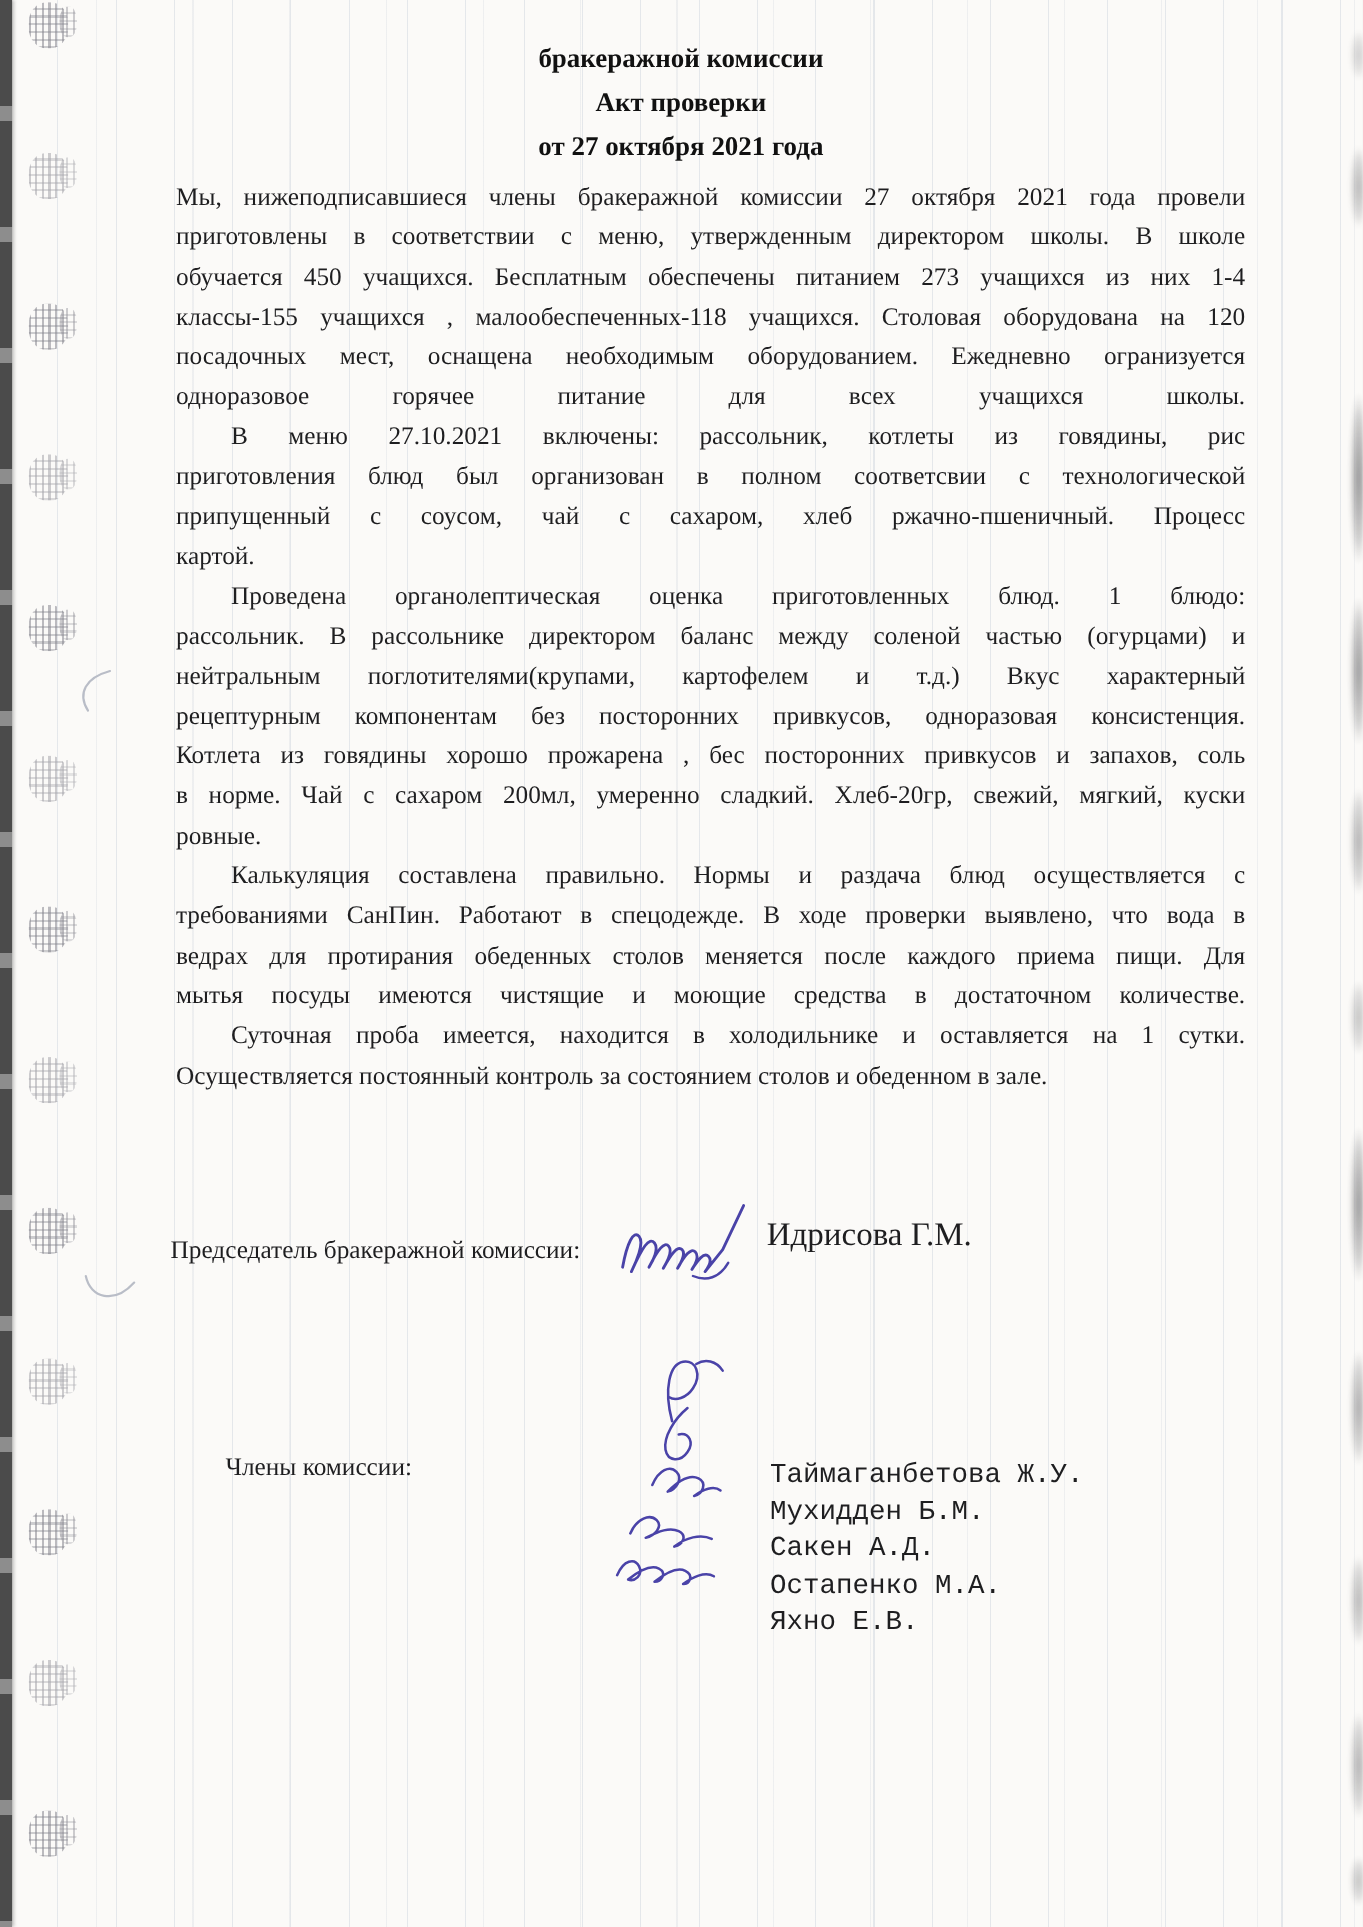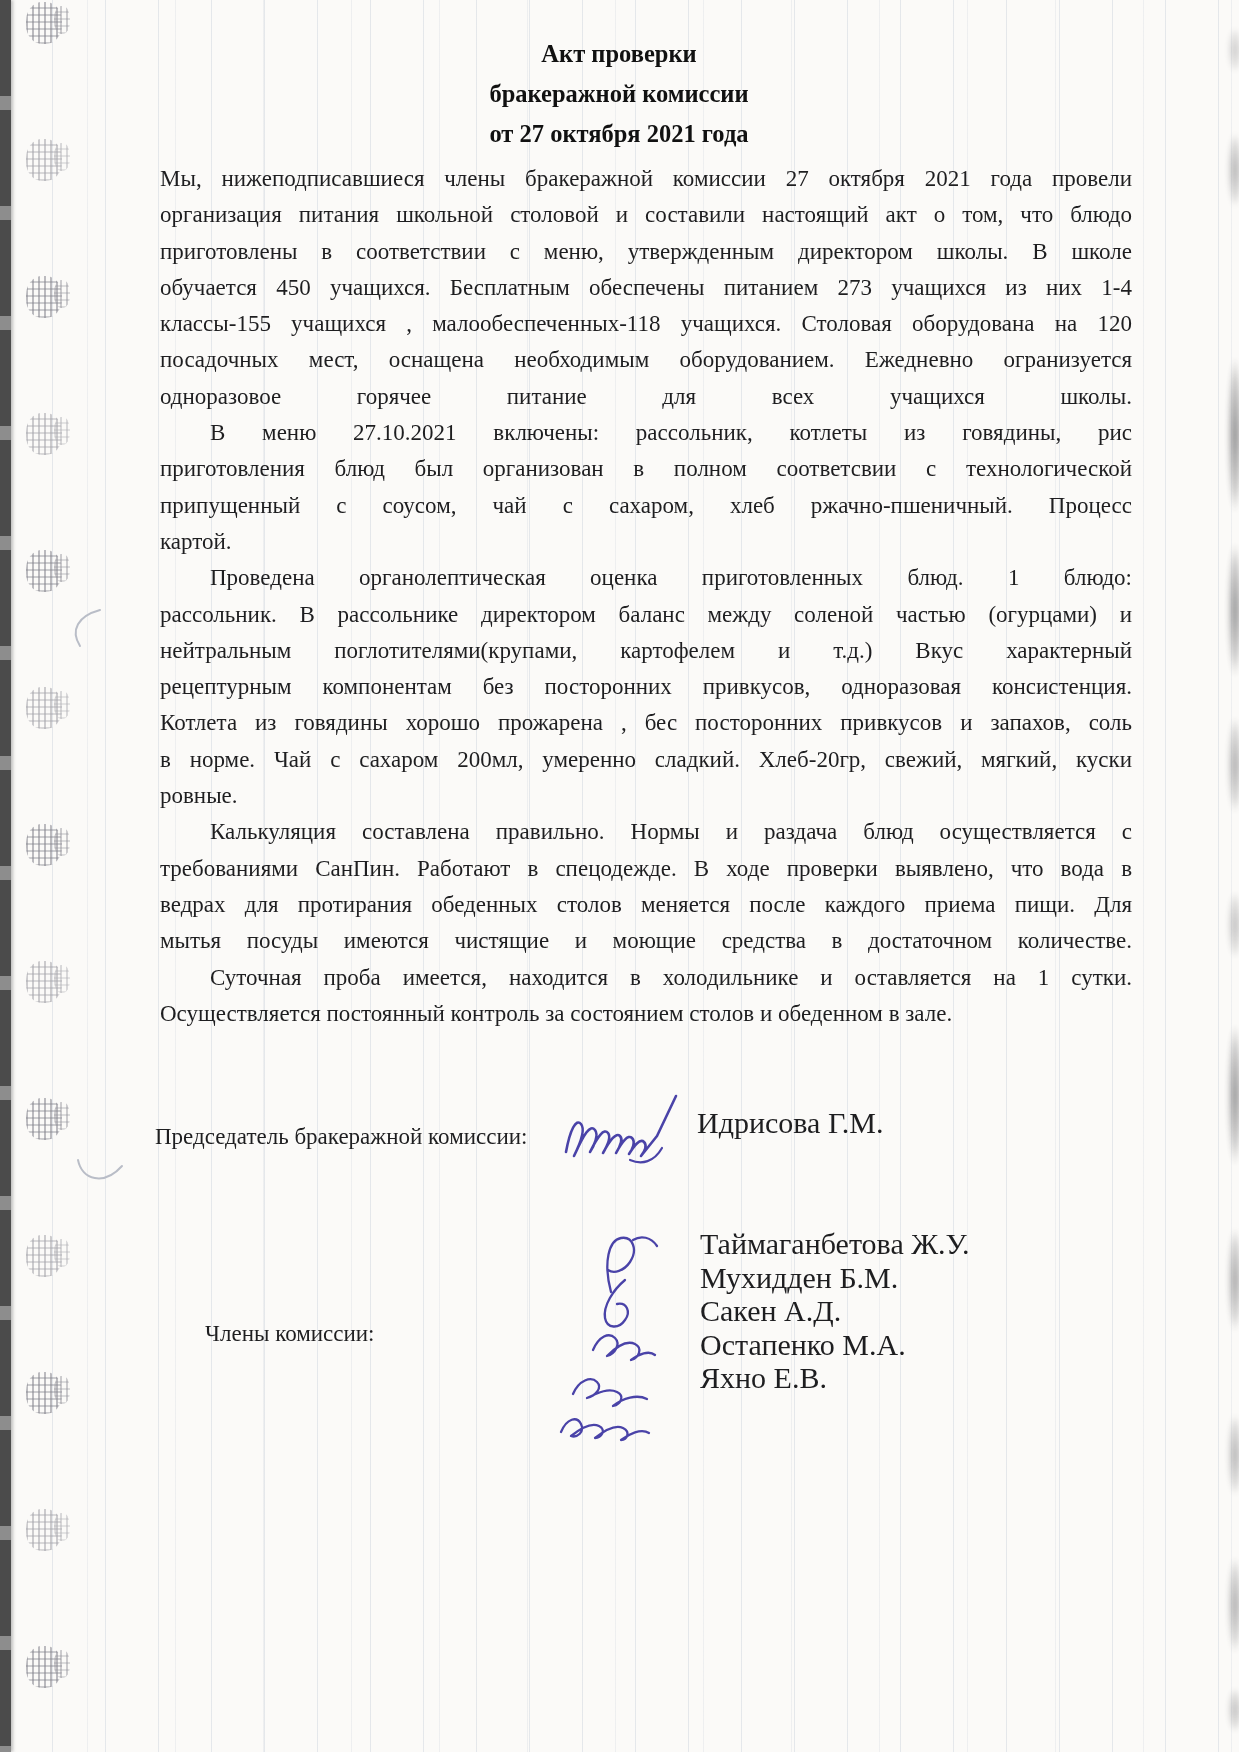--- a/index.html
+++ b/index.html
@@ -72,21 +72,21 @@
 
   
   .sig-label { position: absolute; font-size: 23px; white-space: nowrap; }
   .chairman-label { left: 155px; top: 1124px; }
   .chairman-name  { position: absolute; left: 697px; top: 1106px; font-size: 30px; white-space: nowrap; }
   .members-label  { left: 205px; top: 1321px; }
   .sig-svg { position: absolute; color: var(--ink); }
   .sig-svg path { stroke: currentColor; fill: none; stroke-linecap: round; stroke-linejoin: round; }
   .chairman-sig { left: 558px; top: 1090px; }
   .members-sig  { left: 545px; top: 1232px; }
-  .member-names { position: absolute; left: 700px; top: 1227px; font-size: 30px; line-height: 33.5px; }
+  .member-names { position: absolute; left: 700px; top: 1324px; font-size: 25px; line-height: 33.5px; font-family: Liberation Mono, monospace; }
 </style>
 </head>
 <body>
 
 <div class="page" style="--ink: #4a43a8; color: rgb(30, 30, 32); background: rgb(251, 250, 248);">
 
   <div class="edge-left"></div>
 
   <div class="smudge-right">
     <div class="blob" style="top:20px;height:60px;opacity:.35"></div>
@@ -119,29 +119,28 @@
     </div>
 
   <svg class="pencil-mark" style="left:62px;top:606px" width="50" height="44" viewBox="0 0 50 44">
     <path d="M38,4 C16,10 8,24 18,40" stroke="#b9bdc7" stroke-width="2" fill="none" stroke-linecap="round"></path>
   </svg>
   <svg class="pencil-mark" style="left:74px;top:1152px" width="52" height="40" viewBox="0 0 52 40">
     <path d="M4,8 C8,28 30,34 48,14" stroke="#b9bdc7" stroke-width="2" fill="none" stroke-linecap="round"></path>
   </svg>
 
   <div class="title">
+    <div>бракеражной комиссии</div>
     <div>Акт проверки</div>
-    <div>бракеражной комиссии</div>
     <div>от 27 октября 2021 года</div>
   </div>
 
   <div class="doc-body">
       <div>
         <div class="line stretch">Мы, нижеподписавшиеся члены бракеражной комиссии 27 октября 2021 года провели</div>
-        <div class="line stretch">организация питания школьной столовой и составили настоящий акт о том, что блюдо</div>
         <div class="line stretch">приготовлены в соответствии с меню, утвержденным директором школы. В школе</div>
         <div class="line stretch">обучается 450 учащихся. Бесплатным  обеспечены  питанием 273 учащихся из них 1-4</div>
         <div class="line stretch">классы-155 учащихся , малообеспеченных-118 учащихся. Столовая оборудована на 120</div>
         <div class="line stretch">посадочных мест, оснащена необходимым оборудованием. Ежедневно огранизуется</div>
         <div class="line stretch">одноразовое горячее питание для всех учащихся школы.</div>
       </div>
       <div>
         <div class="line stretch indent">В меню 27.10.2021 включены: рассольник, котлеты из говядины, рис</div>
         <div class="line stretch">приготовления  блюд был организован в полном соответсвии с технологической</div>
         <div class="line stretch">припущенный с соусом, чай с сахаром, хлеб ржачно-пшеничный. Процесс</div>

